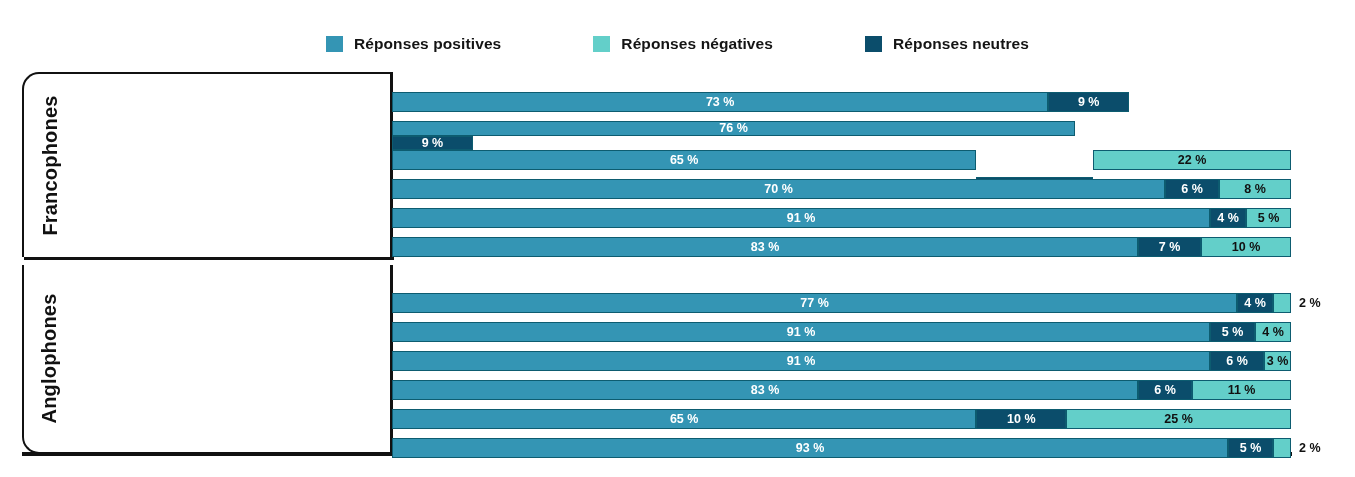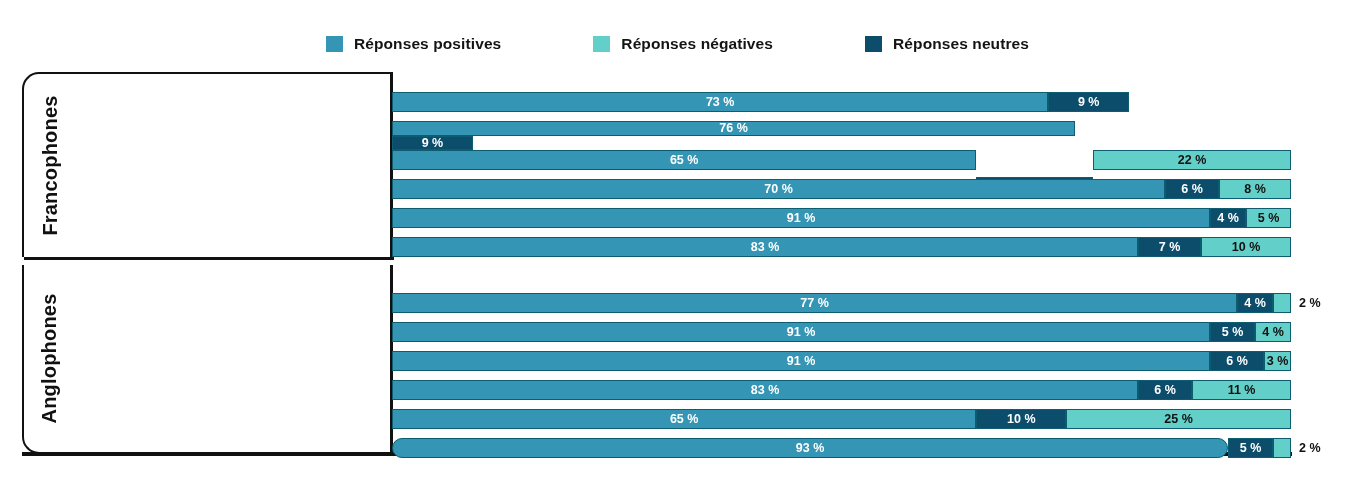--- a/index.html
+++ b/index.html
@@ -242,21 +242,21 @@
           <div class="seg neu" style="width: 89.9px; background: rgb(11, 77, 107);">
             <span class="seg-label">10 %</span>
           </div>
           <div class="seg neg" style="width: 224.75px; background: rgb(99, 207, 201);">
             <span class="seg-label">25 %</span>
           </div>
         </div>
       </div>
       <div class="row" style="top: 424px;">
         <div class="bar" style="left: 392px;">
-          <div class="seg pos" style="width: 836.07px; background: rgb(52, 149, 180); border-radius: 10px;">
+          <div class="seg pos" style="width: 836.07px; background: rgb(52, 149, 180);">
             <span class="seg-label">93 %</span>
           </div>
           <div class="seg neu" style="width: 44.95px; background: rgb(11, 77, 107);">
             <span class="seg-label">5 %</span>
           </div>
           <div class="seg neg" style="width: 17.98px; background: rgb(99, 207, 201);">
             <span class="seg-label outside">2 %</span>
           </div>
         </div>
       </div>

